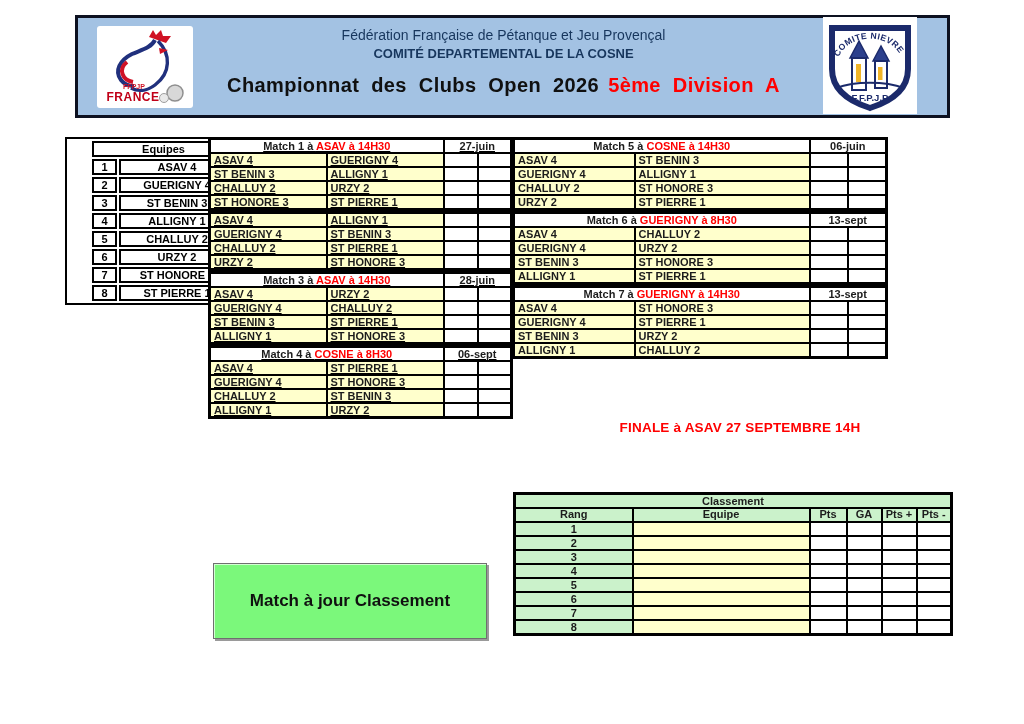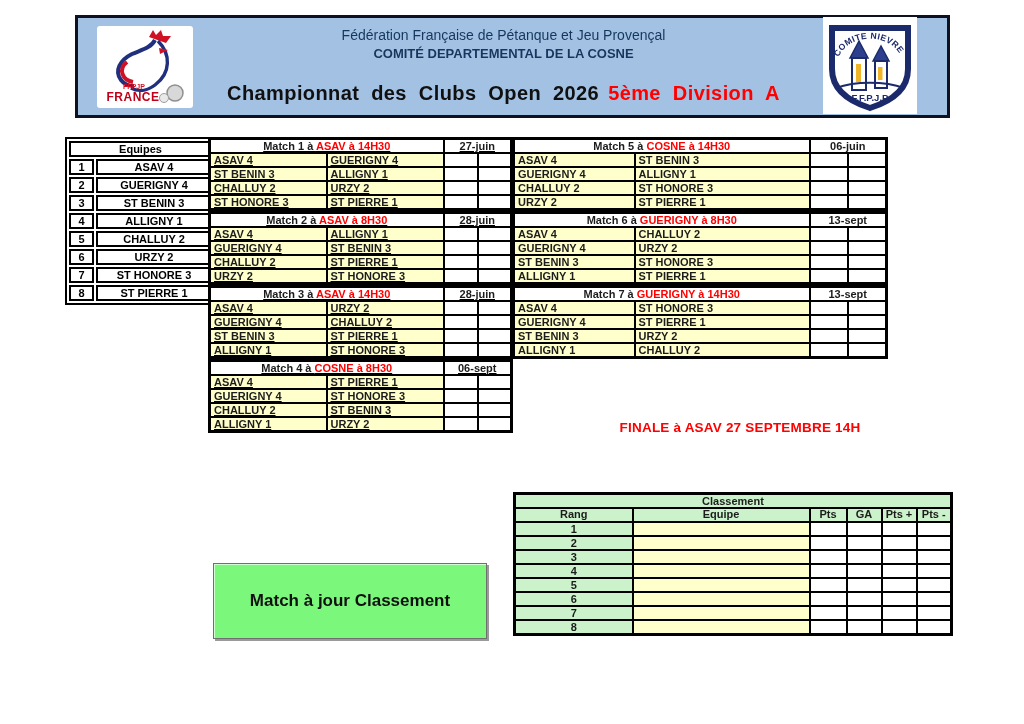--- a/index.html
+++ b/index.html
@@ -5,34 +5,34 @@
   html,body{margin:0;padding:0;background:#ffffff;}
   .canvas{position:relative;width:1024px;height:724px;background:#fff;
           font-family:"Liberation Sans",sans-serif;overflow:hidden;}
 
   
   .band{position:absolute;left:75px;top:15px;width:875px;height:103px;
         background:var(--band-blue,#A3C2E3);border:3px solid #0d1120;box-sizing:border-box;}
   .band-text{position:absolute;left:120px;right:138px;top:9px;text-align:center;color:var(--navy,#17365D);}
   .b1{font-size:14px;font-weight:normal;}
   .b2{font-size:13px;font-weight:bold;margin-top:3px;}
-  .btitle{font-size:20px;font-weight:bold;margin-top:21px;color:#101010;word-spacing:6px;letter-spacing:.4px;}
+  .btitle{font-size:20px;font-weight:bold;margin-top:13px;color:#101010;word-spacing:6px;letter-spacing:.4px;}
   .btitle .red-part{color:var(--red,#FF0000);margin-left:9px;}
   .logo-left{position:absolute;left:19px;top:8px;width:96px;height:82px;background:#fff;border-radius:3px;}
   .logo-right{position:absolute;right:30px;top:-1px;width:94px;height:97px;background:#fff;}
   .logo-left svg,.logo-right svg{display:block;width:100%;height:100%;}
 
   
   table.grid{border-collapse:collapse;table-layout:fixed;background:#fff;}
   table.grid td{border:2px solid #000;height:12px;padding:0 3px;font-size:11px;
                 overflow:hidden;white-space:nowrap;color:#1c1c1c;}
 
   
   .equipes{position:absolute;left:65px;top:137px;border-collapse:separate;border-spacing:2px;
-           background:#fff;border:2px solid #000;}
+           background:#fff;border:2px solid #000;padding-left:23px;}
   .equipes td{border:2px solid #000;height:12px;font-size:11px;font-weight:bold;
               text-align:center;padding:0 2px;white-space:nowrap;}
   .eq-title{font-size:12px;}
   .eq-num{width:17px;}
   .eq-name{width:108px;}
 
   
   .col-left{position:absolute;left:208px;top:137px;width:238px;text-decoration:underline;}
   .col-right{position:absolute;left:512px;top:137px;width:373px;}
   .match{border:3px solid #000;width:100%;}
@@ -189,24 +189,20 @@
         </tbody>
       </table>
       <table class="grid match">
         <colgroup>
           <col style="width: 117px;">
           <col style="width: 117px;">
           <col style="width: 34px;">
           <col style="width: 34px;">
         </colgroup>
         <tbody>
-          <tr>
-            <td class="mh" colspan="2"><span>Match 2 à </span><span class="red-part">ASAV à 8H30</span></td>
-            <td class="mdate" colspan="2">28-juin</td>
-          </tr>
           <tr>
             <td class="team">ASAV 4</td>
             <td class="team">ALLIGNY 1</td>
             <td class="sc"></td>
             <td class="sc"></td>
           </tr>
           <tr>
             <td class="team">GUERIGNY 4</td>
             <td class="team">ST BENIN 3</td>
             <td class="sc"></td>

